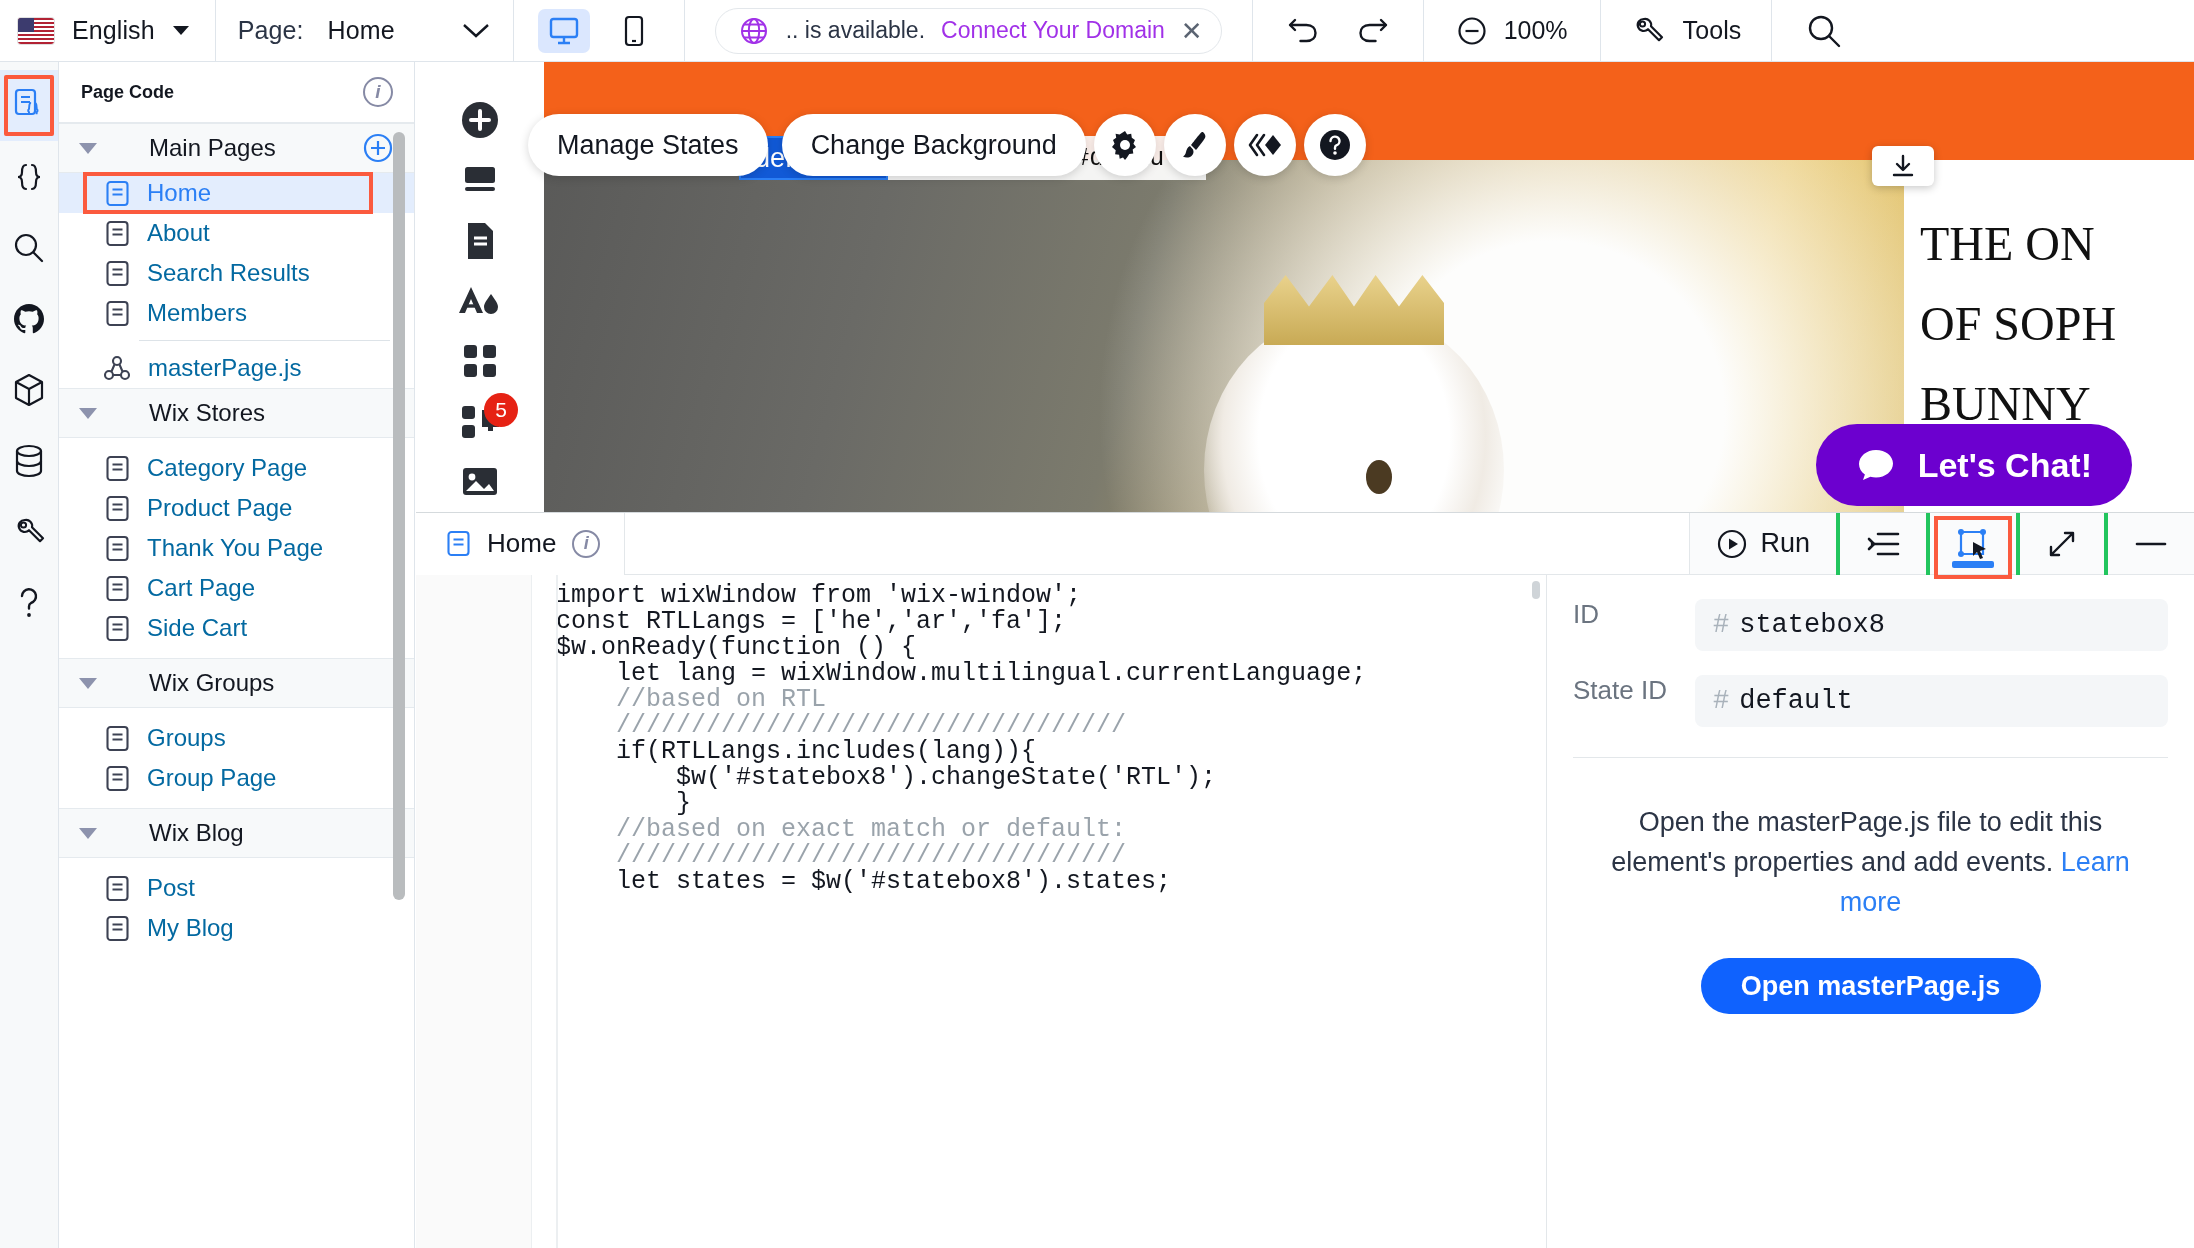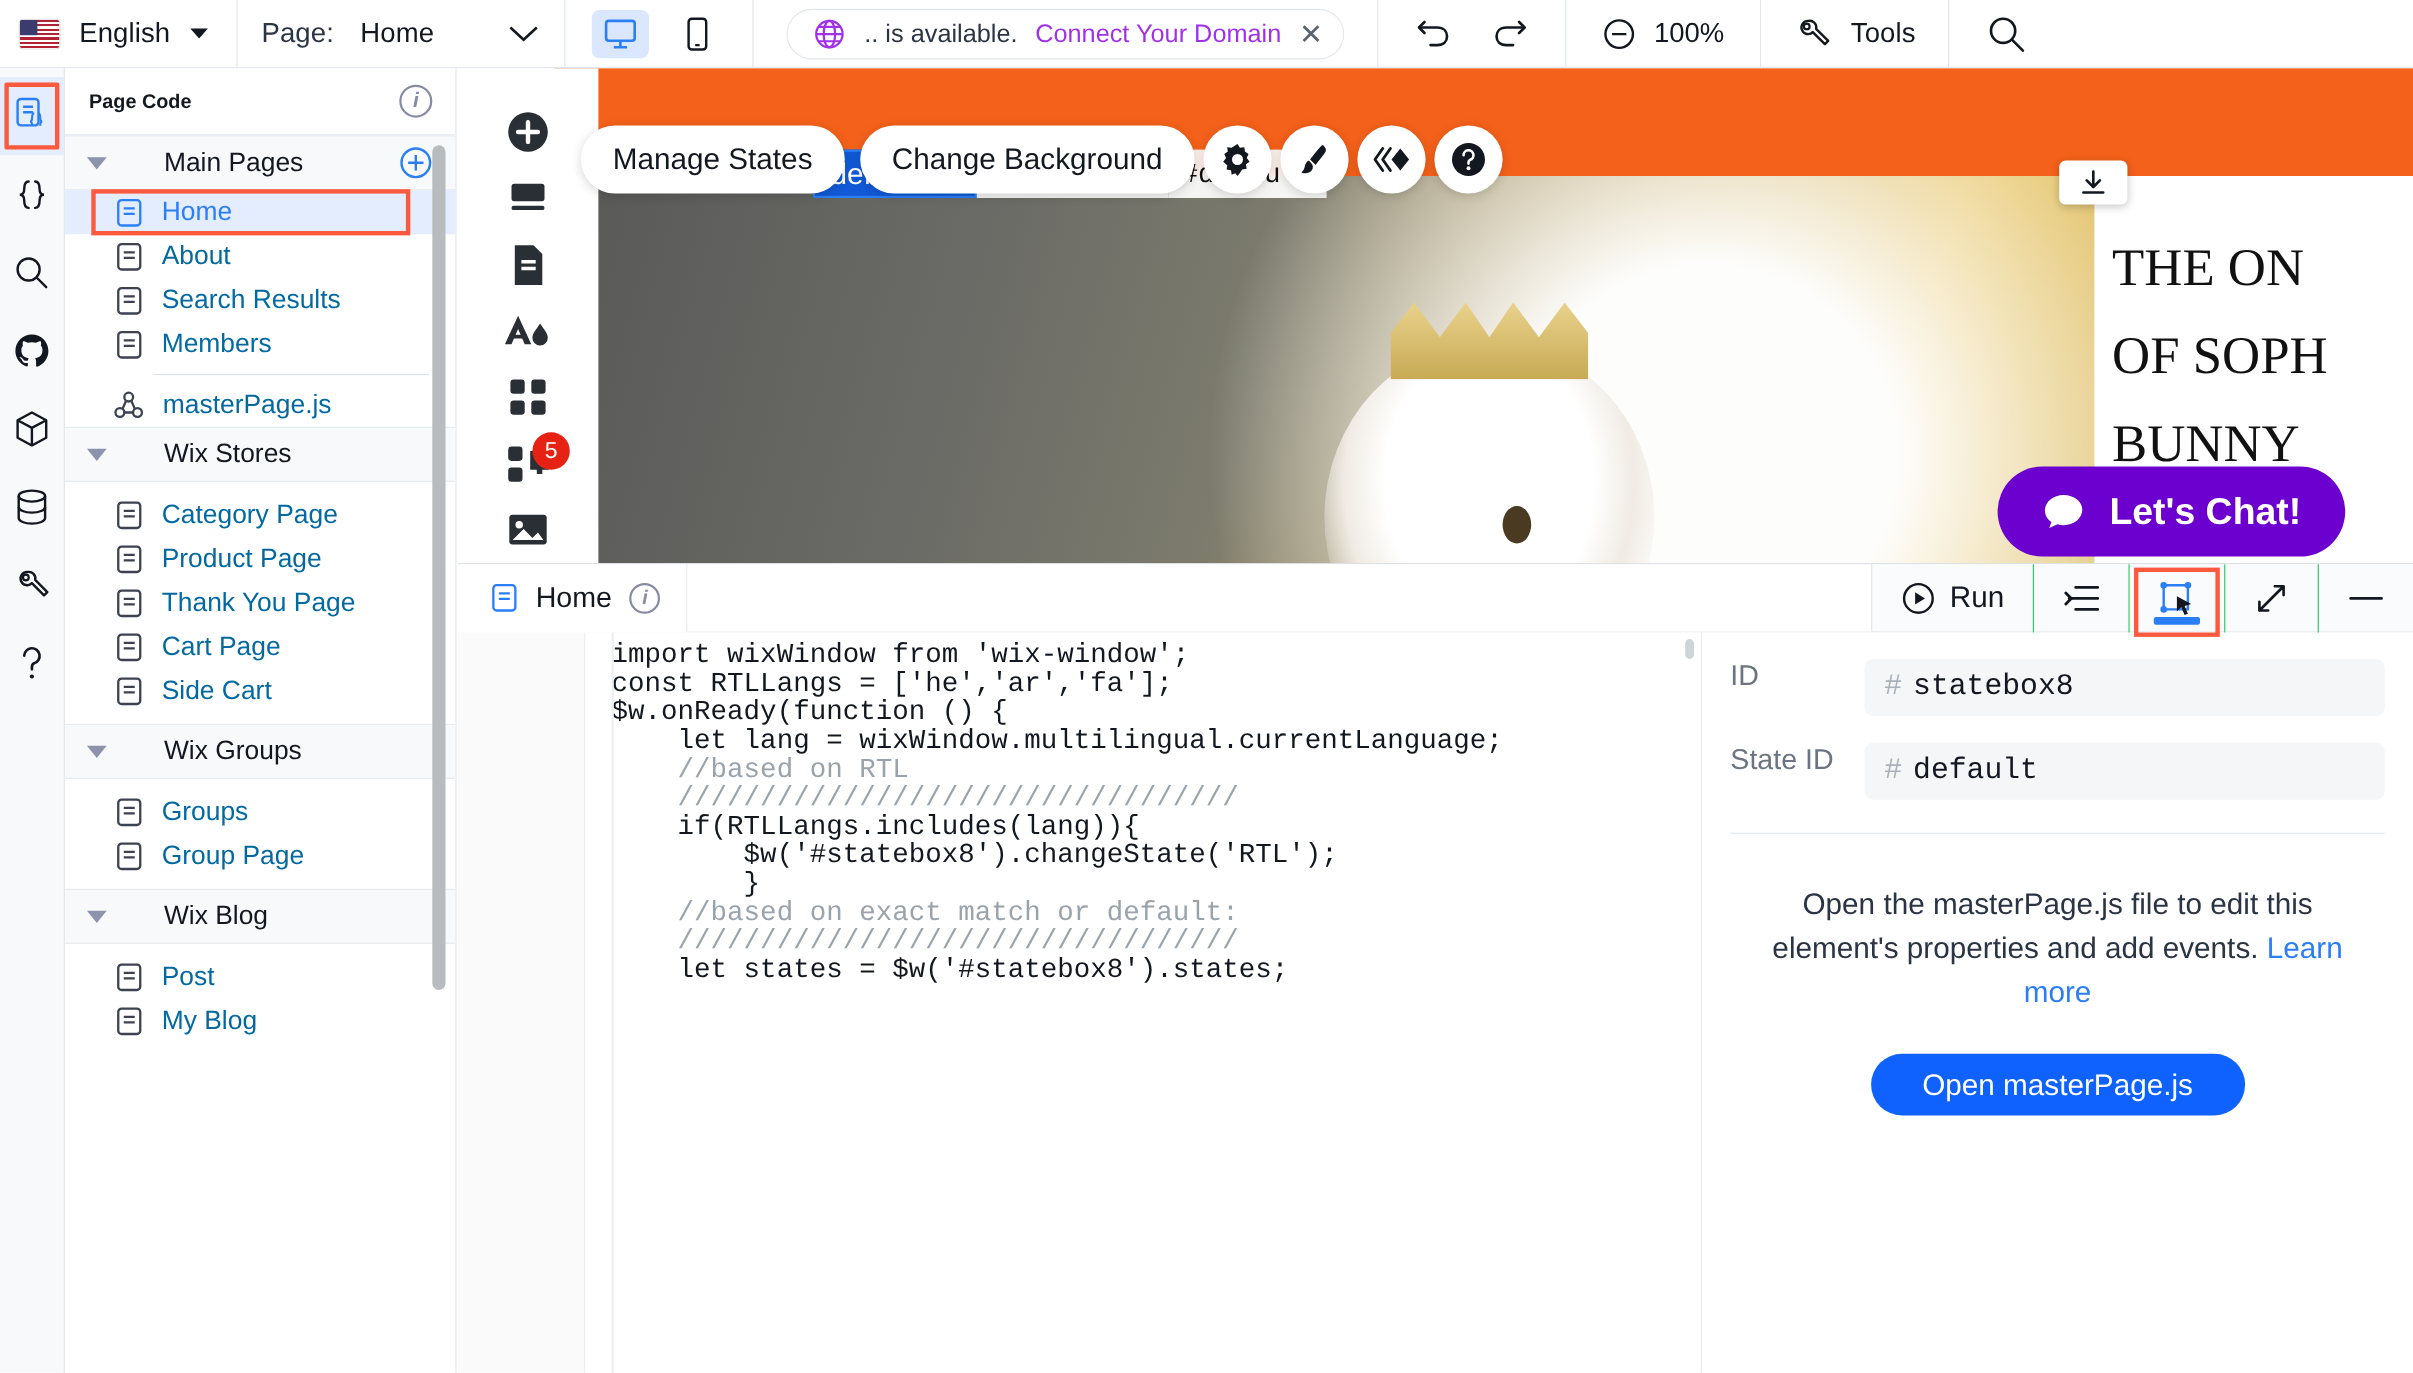--- a/index.html
+++ b/index.html
@@ -213,21 +213,21 @@
     height: 62px; display:flex; align-items:center;
     border-bottom: 1px solid #e3e7ea; background:#fafbfc;
   }
   .ed-tab {
     display:flex; align-items:center; gap: 16px; padding: 0 24px 0 30px;
     height: 62px; background:#fff; border-right:1px solid #e3e7ea; min-width: 190px;
   }
   .ed-tab-label { font-size: 26px; color:#131720; }
   .ed-spacer { flex: 1; height:100%; background:#fff; border-right: 1px solid #e3e7ea; }
   .ed-act { height: 62px; display:flex; align-items:center; justify-content:center;
-            padding: 0 26px; border-right: 1px solid #22c55e; cursor:pointer; gap:12px; position:relative; }
+            padding: 0 26px; border-right: 4px solid #22c55e; cursor:pointer; gap:12px; position:relative; }
   .ed-act:last-child { border-right: none; }
   .ed-act-label { font-size: 27px; color:#131720; }
   .ed-act.sel::after {
     content:''; position:absolute; left: 50%; transform: translateX(-50%);
     bottom: 7px; width: 42px; height: 7px; background:#2b7ff5; border-radius:2px;
   }
   .act-hl { position:absolute; left: 4px; top: 3px; right: 4px; bottom: -4px; border: 4px solid #fb5a3e; pointer-events:none; }
 
   .ed-body { display:flex; height: 674px; }
   .code-pane { width: 1130px; position:relative; background:#fff; overflow:hidden; }
@@ -255,21 +255,21 @@
   }
   .hashm { color:#a9b2bb; }
   .prop-sep { height:1px; background:#e3e7ea; margin: 30px 26px 0 26px; }
   .prop-note {
     padding: 44px 60px 0 60px; text-align:center; font-size: 27px;
     line-height: 40px; color:#2b3445;
   }
   .prop-note a { color:#2b7ff5; text-decoration:none; }
   .prop-btn {
     margin: 36px auto 0 auto; width: 340px; height: 56px; background:#0f62fe;
-    border-radius: 28px; color:#fff; font-size: 27px; font-weight:400;
+    border-radius: 28px; color:#fff; font-size: 27px; font-weight:700;
     display:flex; align-items:center; justify-content:center; cursor:pointer;
   }
   svg { display:block; }
 </style>
 </head>
 <body>
 
 <div id="app">
 
   <div class="topbar">

